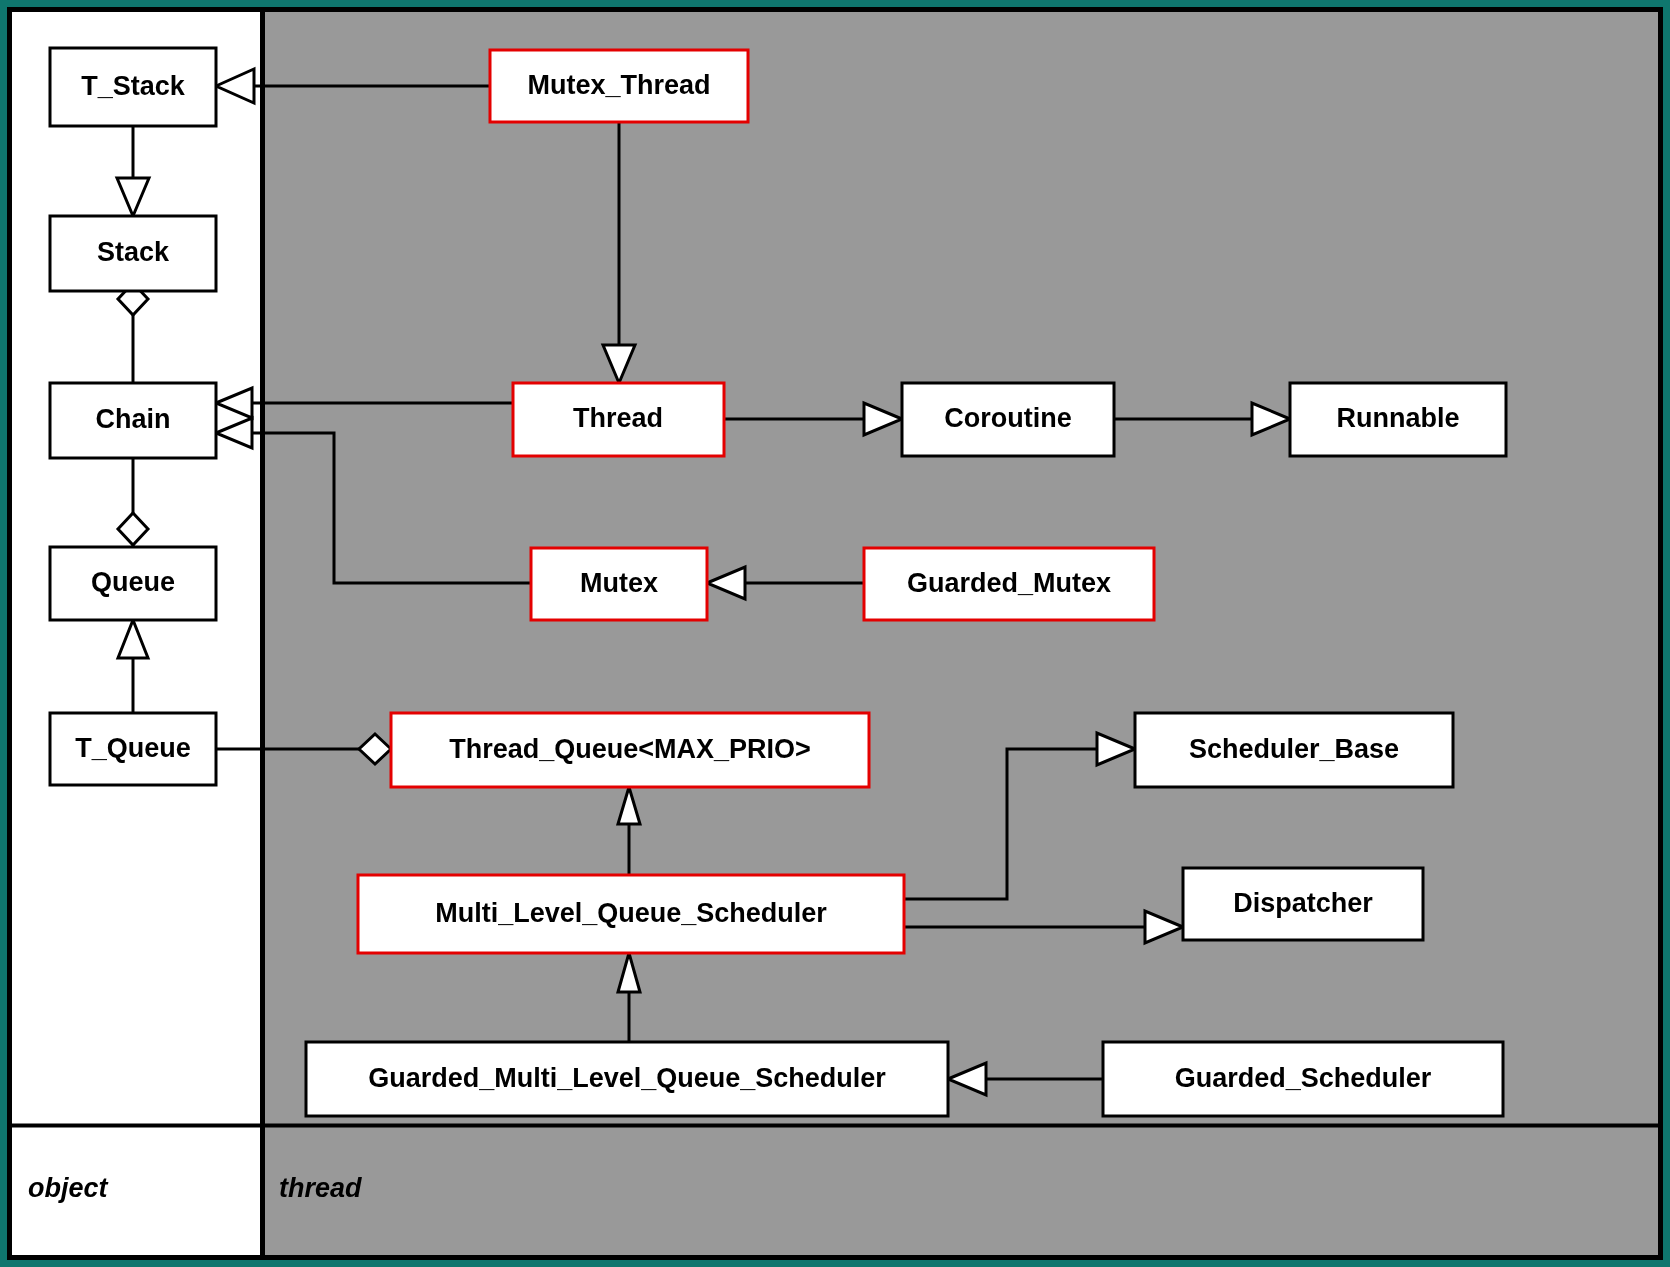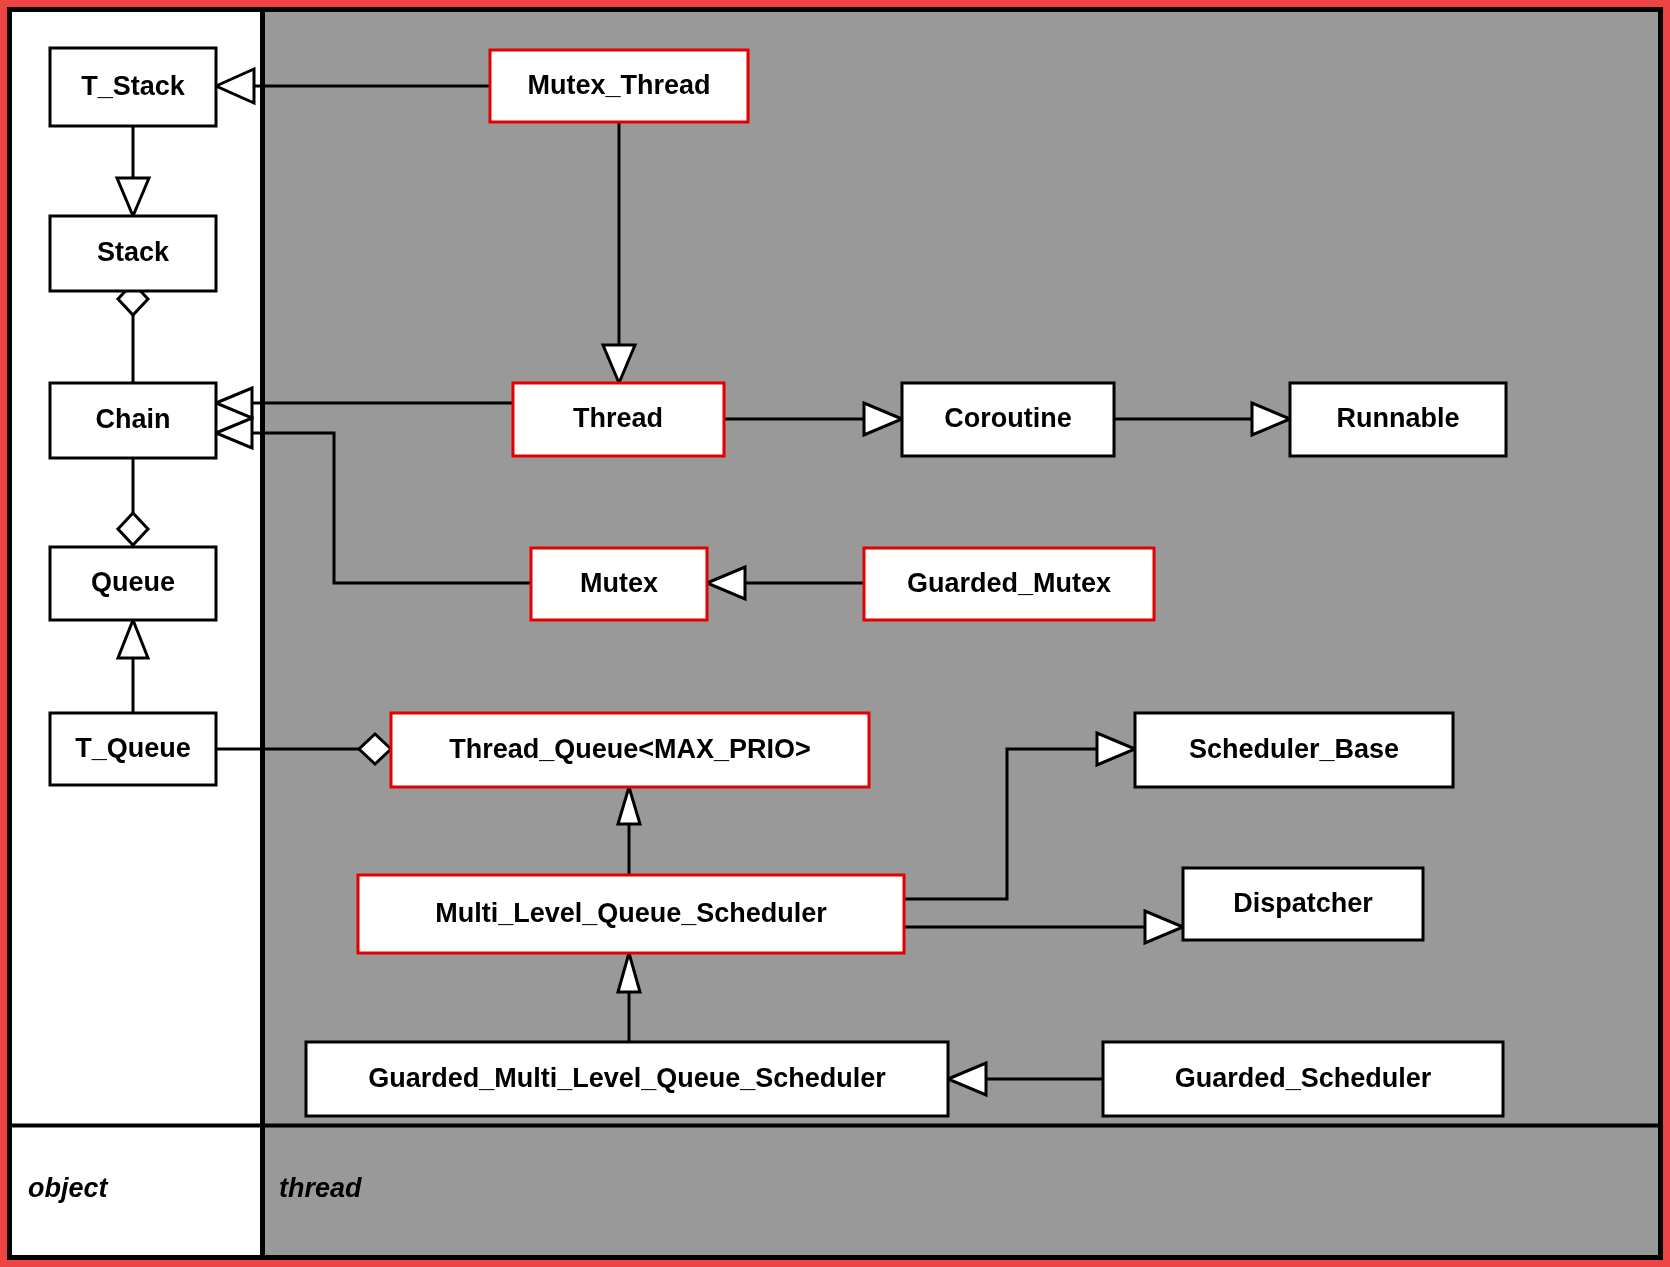--- a/index.html
+++ b/index.html
@@ -7,21 +7,21 @@
     padding: 0;
     background: #ffffff;
   }
   body {
     font-family: "Liberation Sans", sans-serif;
   }
   #diagram-root {
     position: relative;
     width: 1670px;
     height: 1267px;
-    background: #ef4444;
+    background: #0f766e;
     overflow: hidden;
   }
   svg#uml-canvas {
     position: absolute;
     left: 0;
     top: 0;
     width: 1670px;
     height: 1267px;
     display: block;
   }

